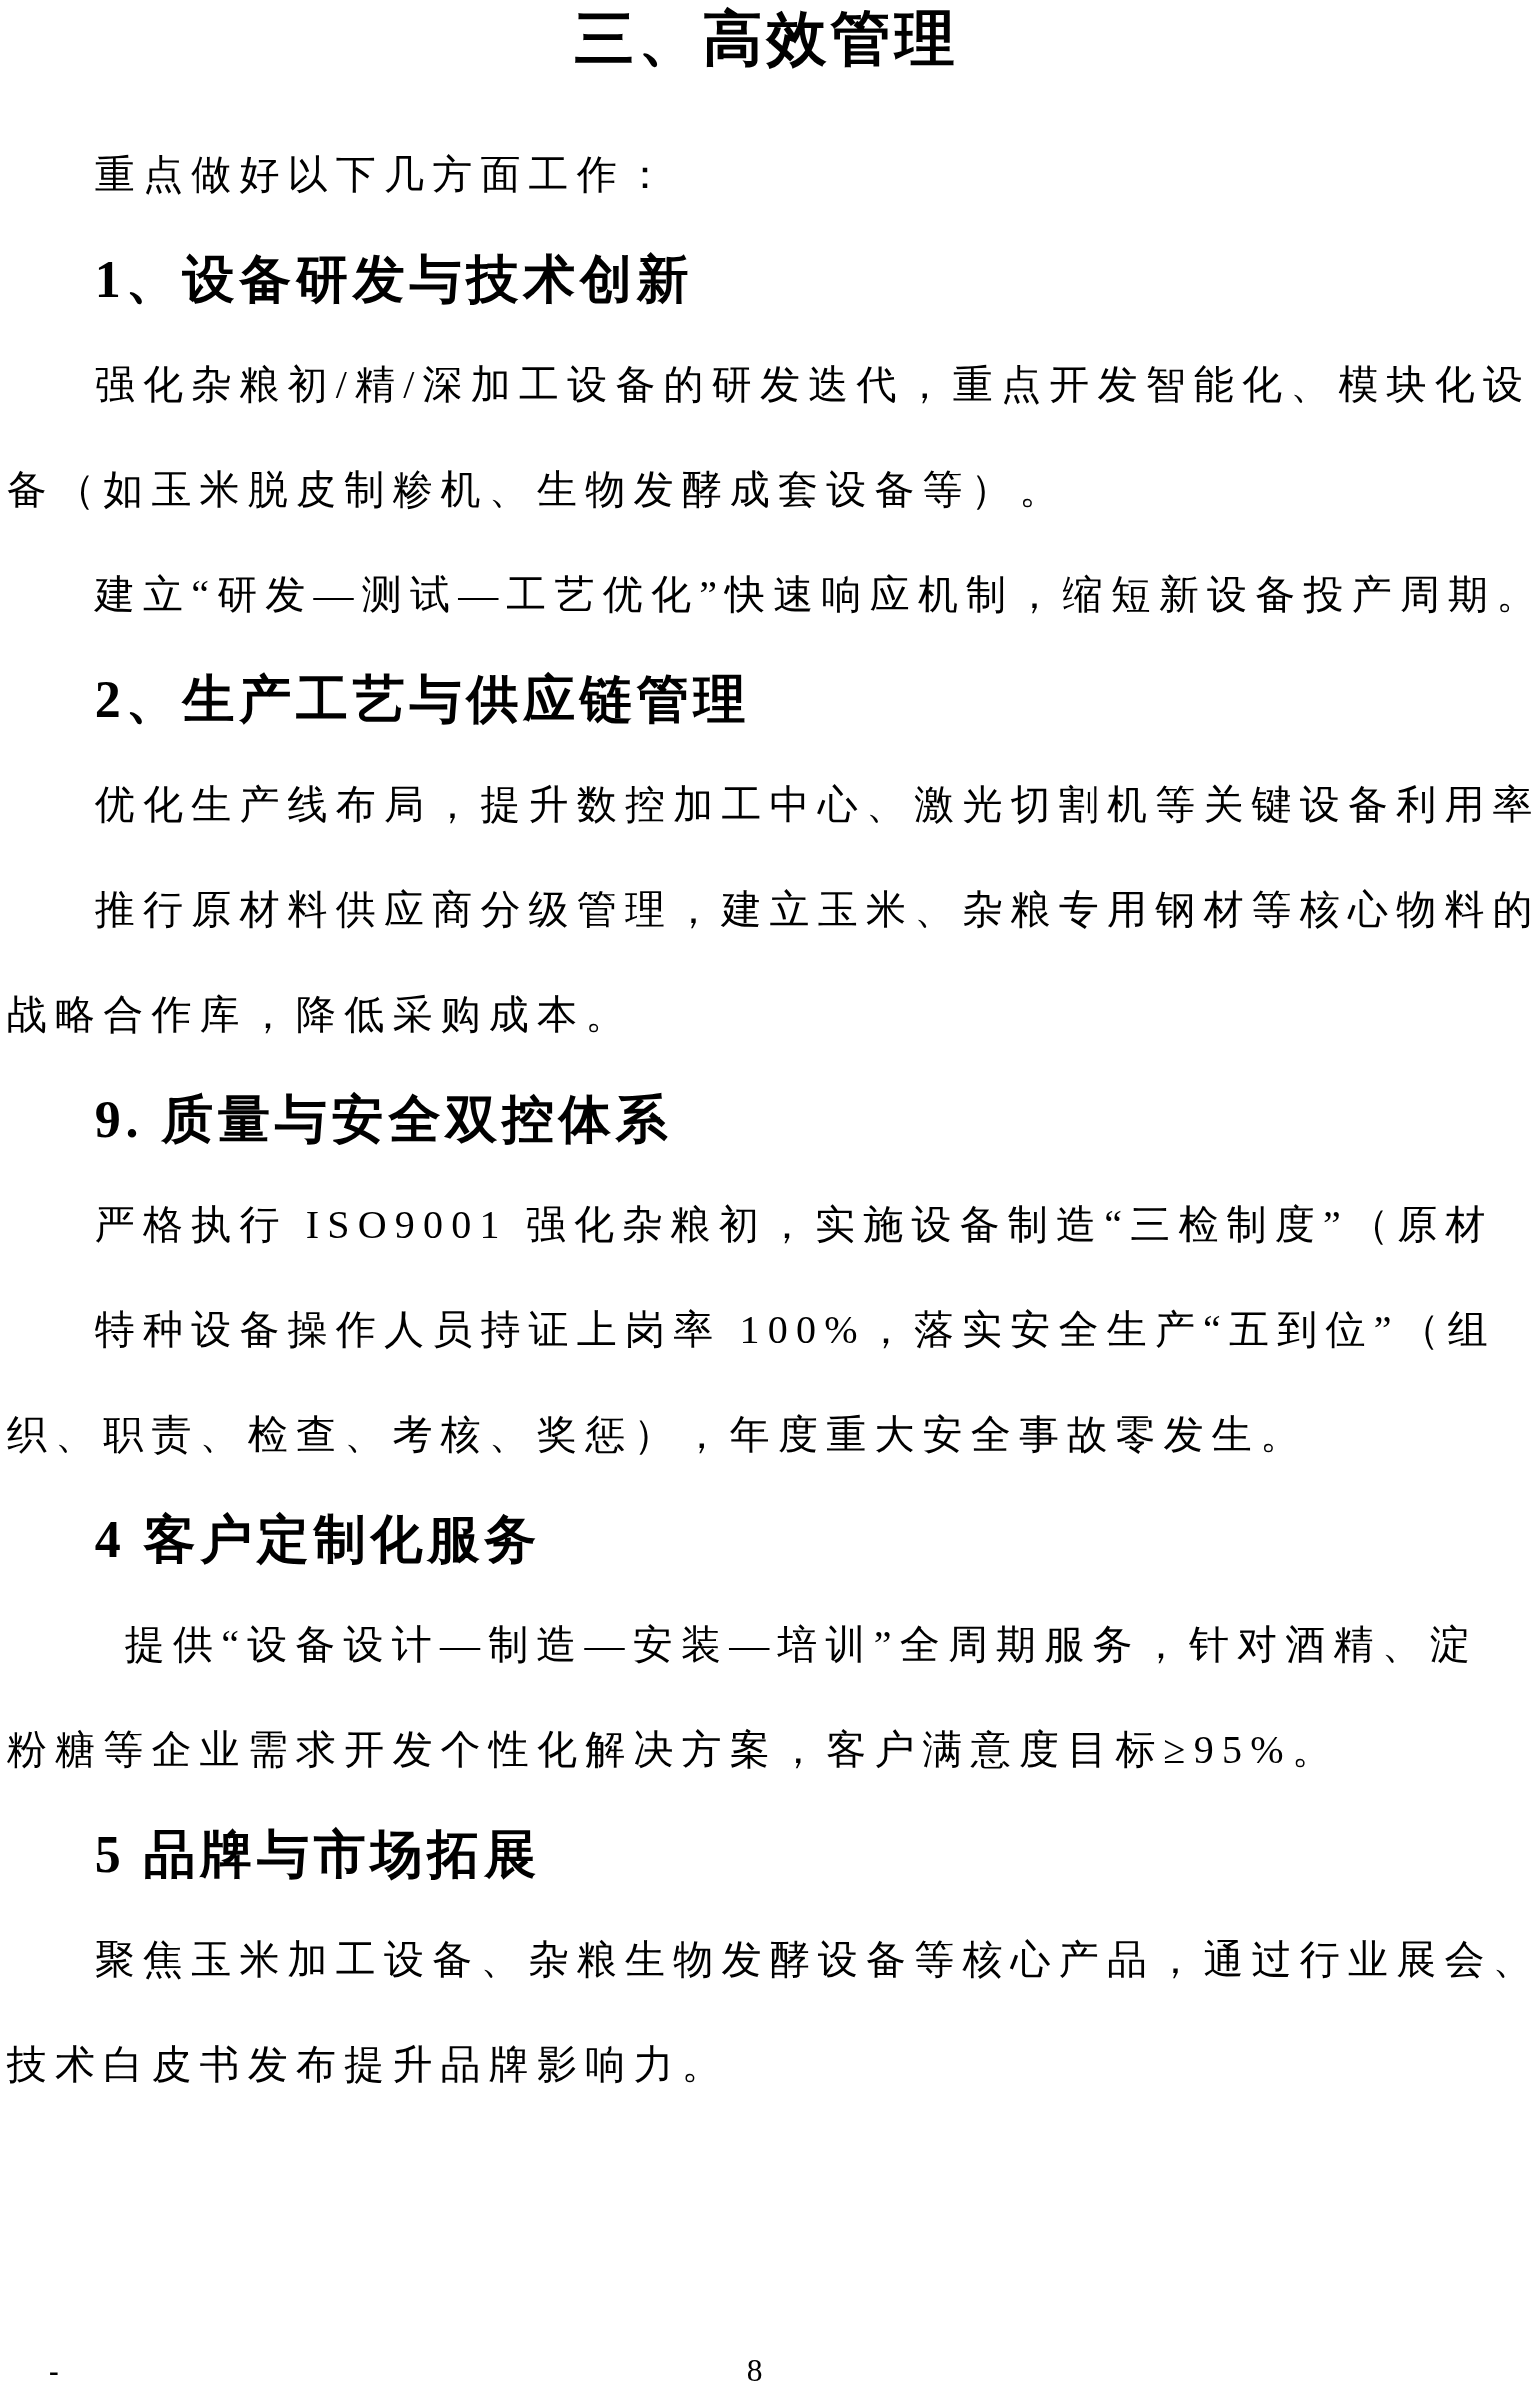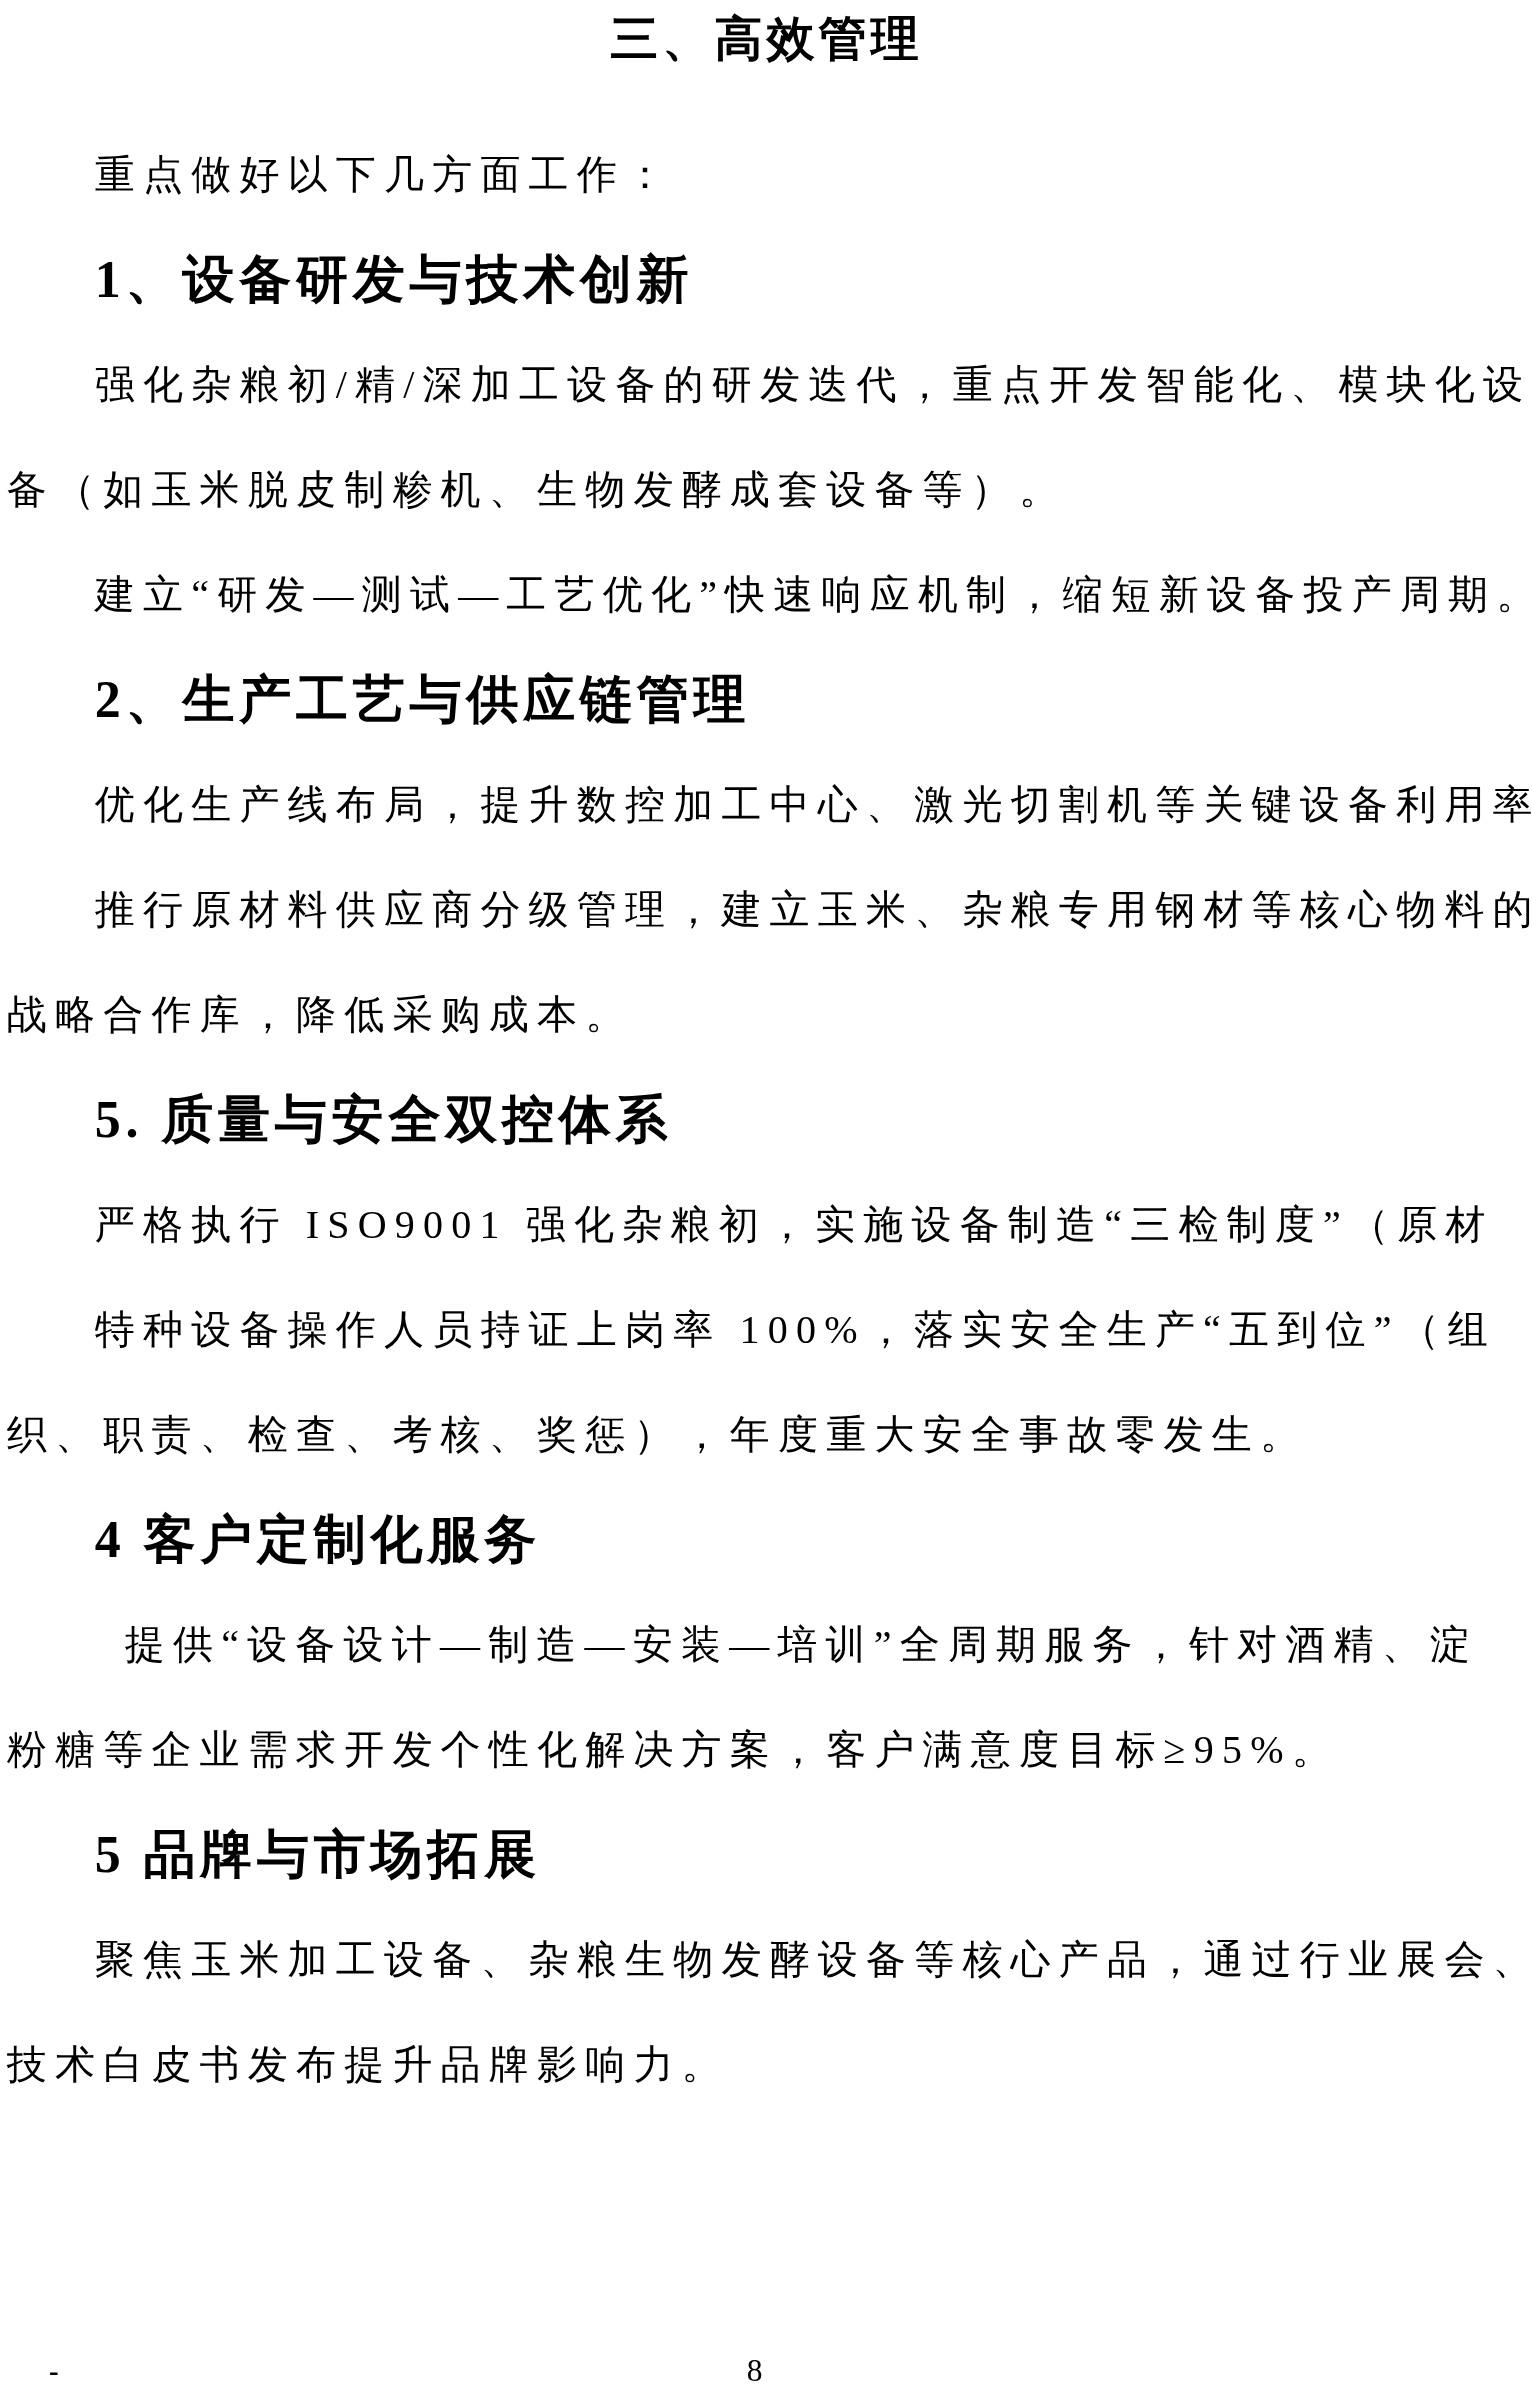--- a/index.html
+++ b/index.html
@@ -9,21 +9,21 @@
     height: 2401px;
     background: #ffffff;
     color: #000000;
     font-family: "Liberation Serif", "DejaVu Serif", serif;
     overflow: hidden;
   }
   .doc-title {
     margin: 8.2px 0 0 0;
     line-height: 62px;
     text-align: center;
-    font-size: 48px;
+    font-size: 60px;
     font-weight: bold;
     letter-spacing: 4.1px;
     white-space: nowrap;
   }
   .doc-body {
     position: absolute;
     top: 122px;
     left: 6.8px;
     right: 2px;
   }
@@ -74,21 +74,21 @@
   <div class="doc-body">
     <div class="line indent">重点做好以下几方面工作：</div>
     <div class="line heading indent">1、设备研发与技术创新</div>
     <div class="line indent">强化杂粮初/精/深加工设备的研发迭代，重点开发智能化、模块化设</div>
     <div class="line">备（如玉米脱皮制糁机、生物发酵成套设备等）。</div>
     <div class="line indent">建立“研发—测试—工艺优化”快速响应机制，缩短新设备投产周期。</div>
     <div class="line heading indent">2、生产工艺与供应链管理</div>
     <div class="line indent">优化生产线布局，提升数控加工中心、激光切割机等关键设备利用率，</div>
     <div class="line indent">推行原材料供应商分级管理，建立玉米、杂粮专用钢材等核心物料的</div>
     <div class="line">战略合作库，降低采购成本。</div>
-    <div class="line heading indent">5. 质量与安全双控体系</div>
+    <div class="line heading indent">9. 质量与安全双控体系</div>
     <div class="line indent">严格执行 ISO9001 强化杂粮初，实施设备制造“三检制度”（原材</div>
     <div class="line indent">特种设备操作人员持证上岗率 100%，落实安全生产“五到位”（组</div>
     <div class="line">织、职责、检查、考核、奖惩），年度重大安全事故零发生。</div>
     <div class="line heading indent">4 客户定制化服务</div>
     <div class="line indent-extra">提供“设备设计—制造—安装—培训”全周期服务，针对酒精、淀</div>
     <div class="line">粉糖等企业需求开发个性化解决方案，客户满意度目标≥95%。</div>
     <div class="line heading indent">5 品牌与市场拓展</div>
     <div class="line indent">聚焦玉米加工设备、杂粮生物发酵设备等核心产品，通过行业展会、</div>
     <div class="line">技术白皮书发布提升品牌影响力。</div>
   </div>

